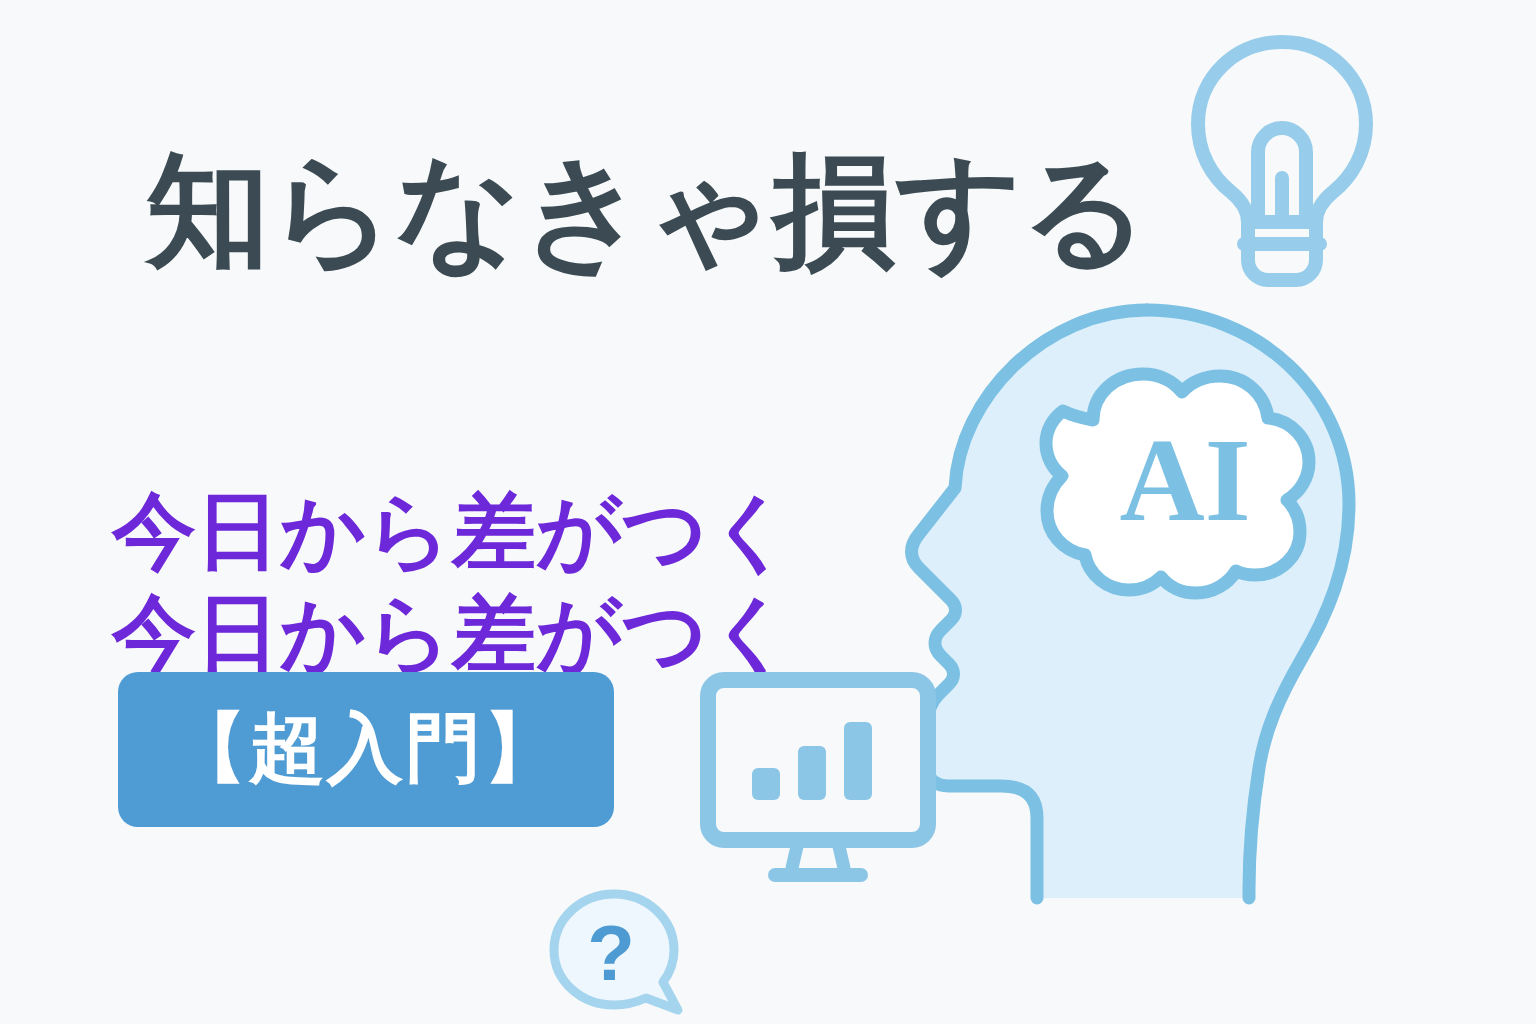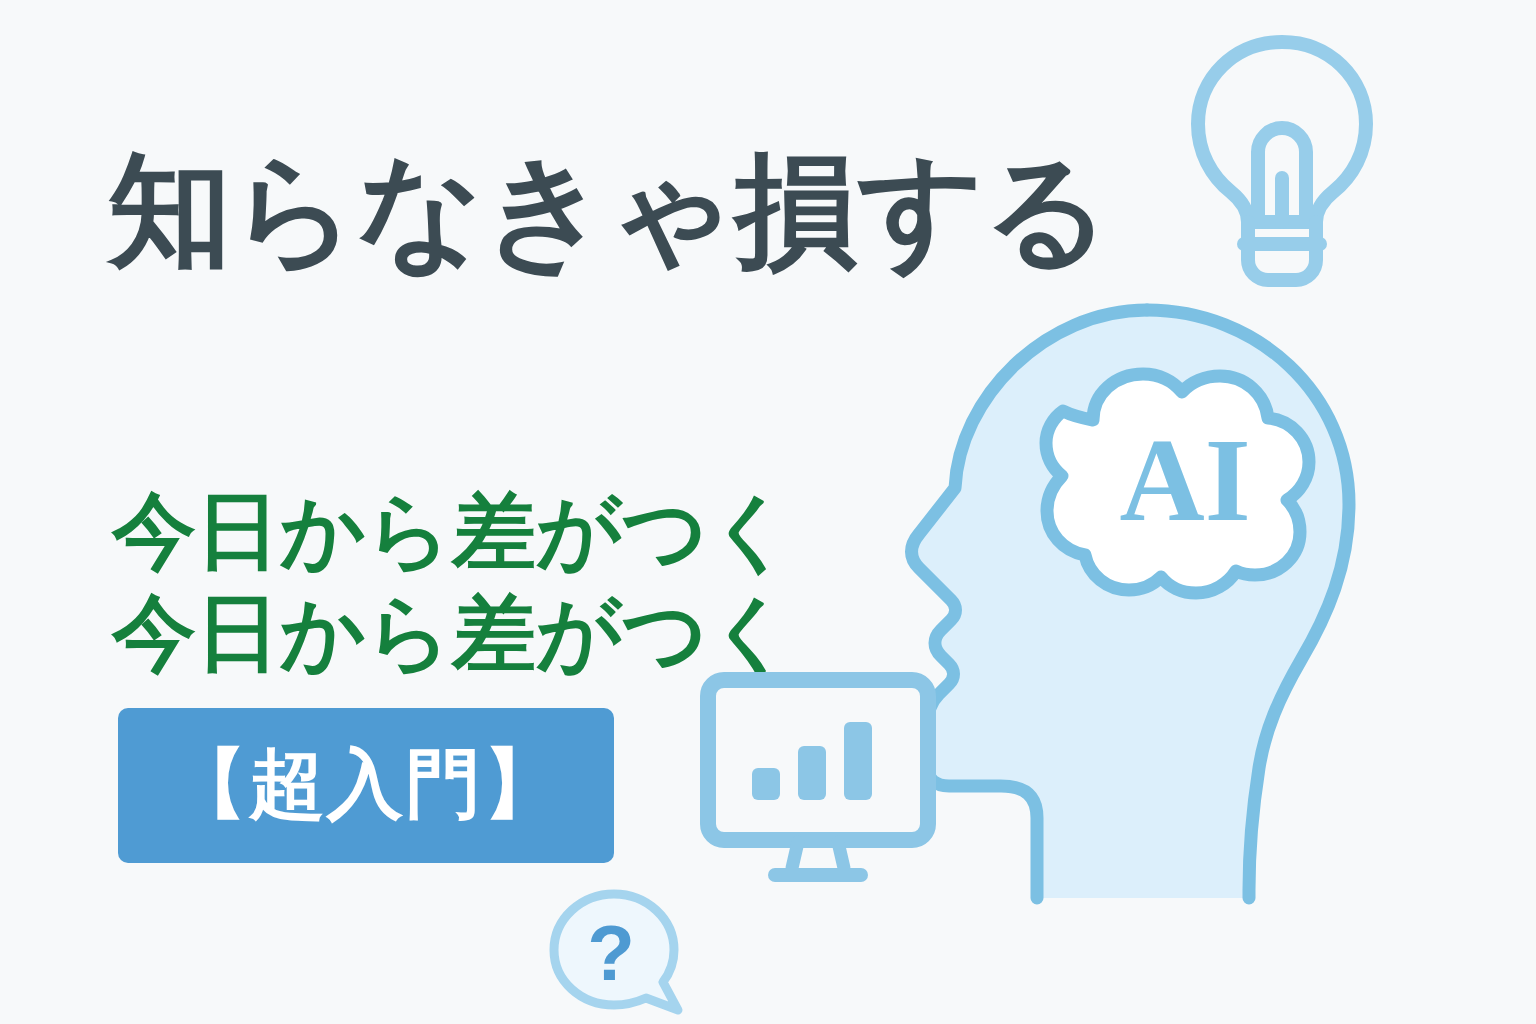--- a/index.html
+++ b/index.html
@@ -36,44 +36,44 @@
     position: absolute;
     left: 0;
     top: 58px;
     color: #3c4b53;
     font-weight: bold;
     font-size: 124px;
     line-height: 1.12;
     letter-spacing: -1px;
     white-space: nowrap;
   }
-  .headline .line-1 { display: block; }
+  .headline .line-1 { display: block; margin-left: 38px; }
   .headline .line-2 { display: block; margin-top: -6px; }
 
   .subheadline {
     position: absolute;
     left: 4px;
     top: 410px;
-    color: #15803d;
+    color: #6d28d9;
     font-weight: bold;
     font-size: 84px;
     line-height: 1.22;
     letter-spacing: 0px;
     white-space: nowrap;
   }
   .subheadline span { display: block; }
 
   .badge {
     position: absolute;
     left: 10px;
-    top: 708px;
+    top: 672px;
     width: 496px;
     height: 155px;
     background: #4f9bd3;
-    border-radius: 10px;
+    border-radius: 20px;
     box-sizing: border-box;
     display: flex;
     align-items: center;
     justify-content: center;
   }
   .badge-label {
     color: #ffffff;
     font-weight: bold;
     font-size: 76px;
     letter-spacing: 2px;

